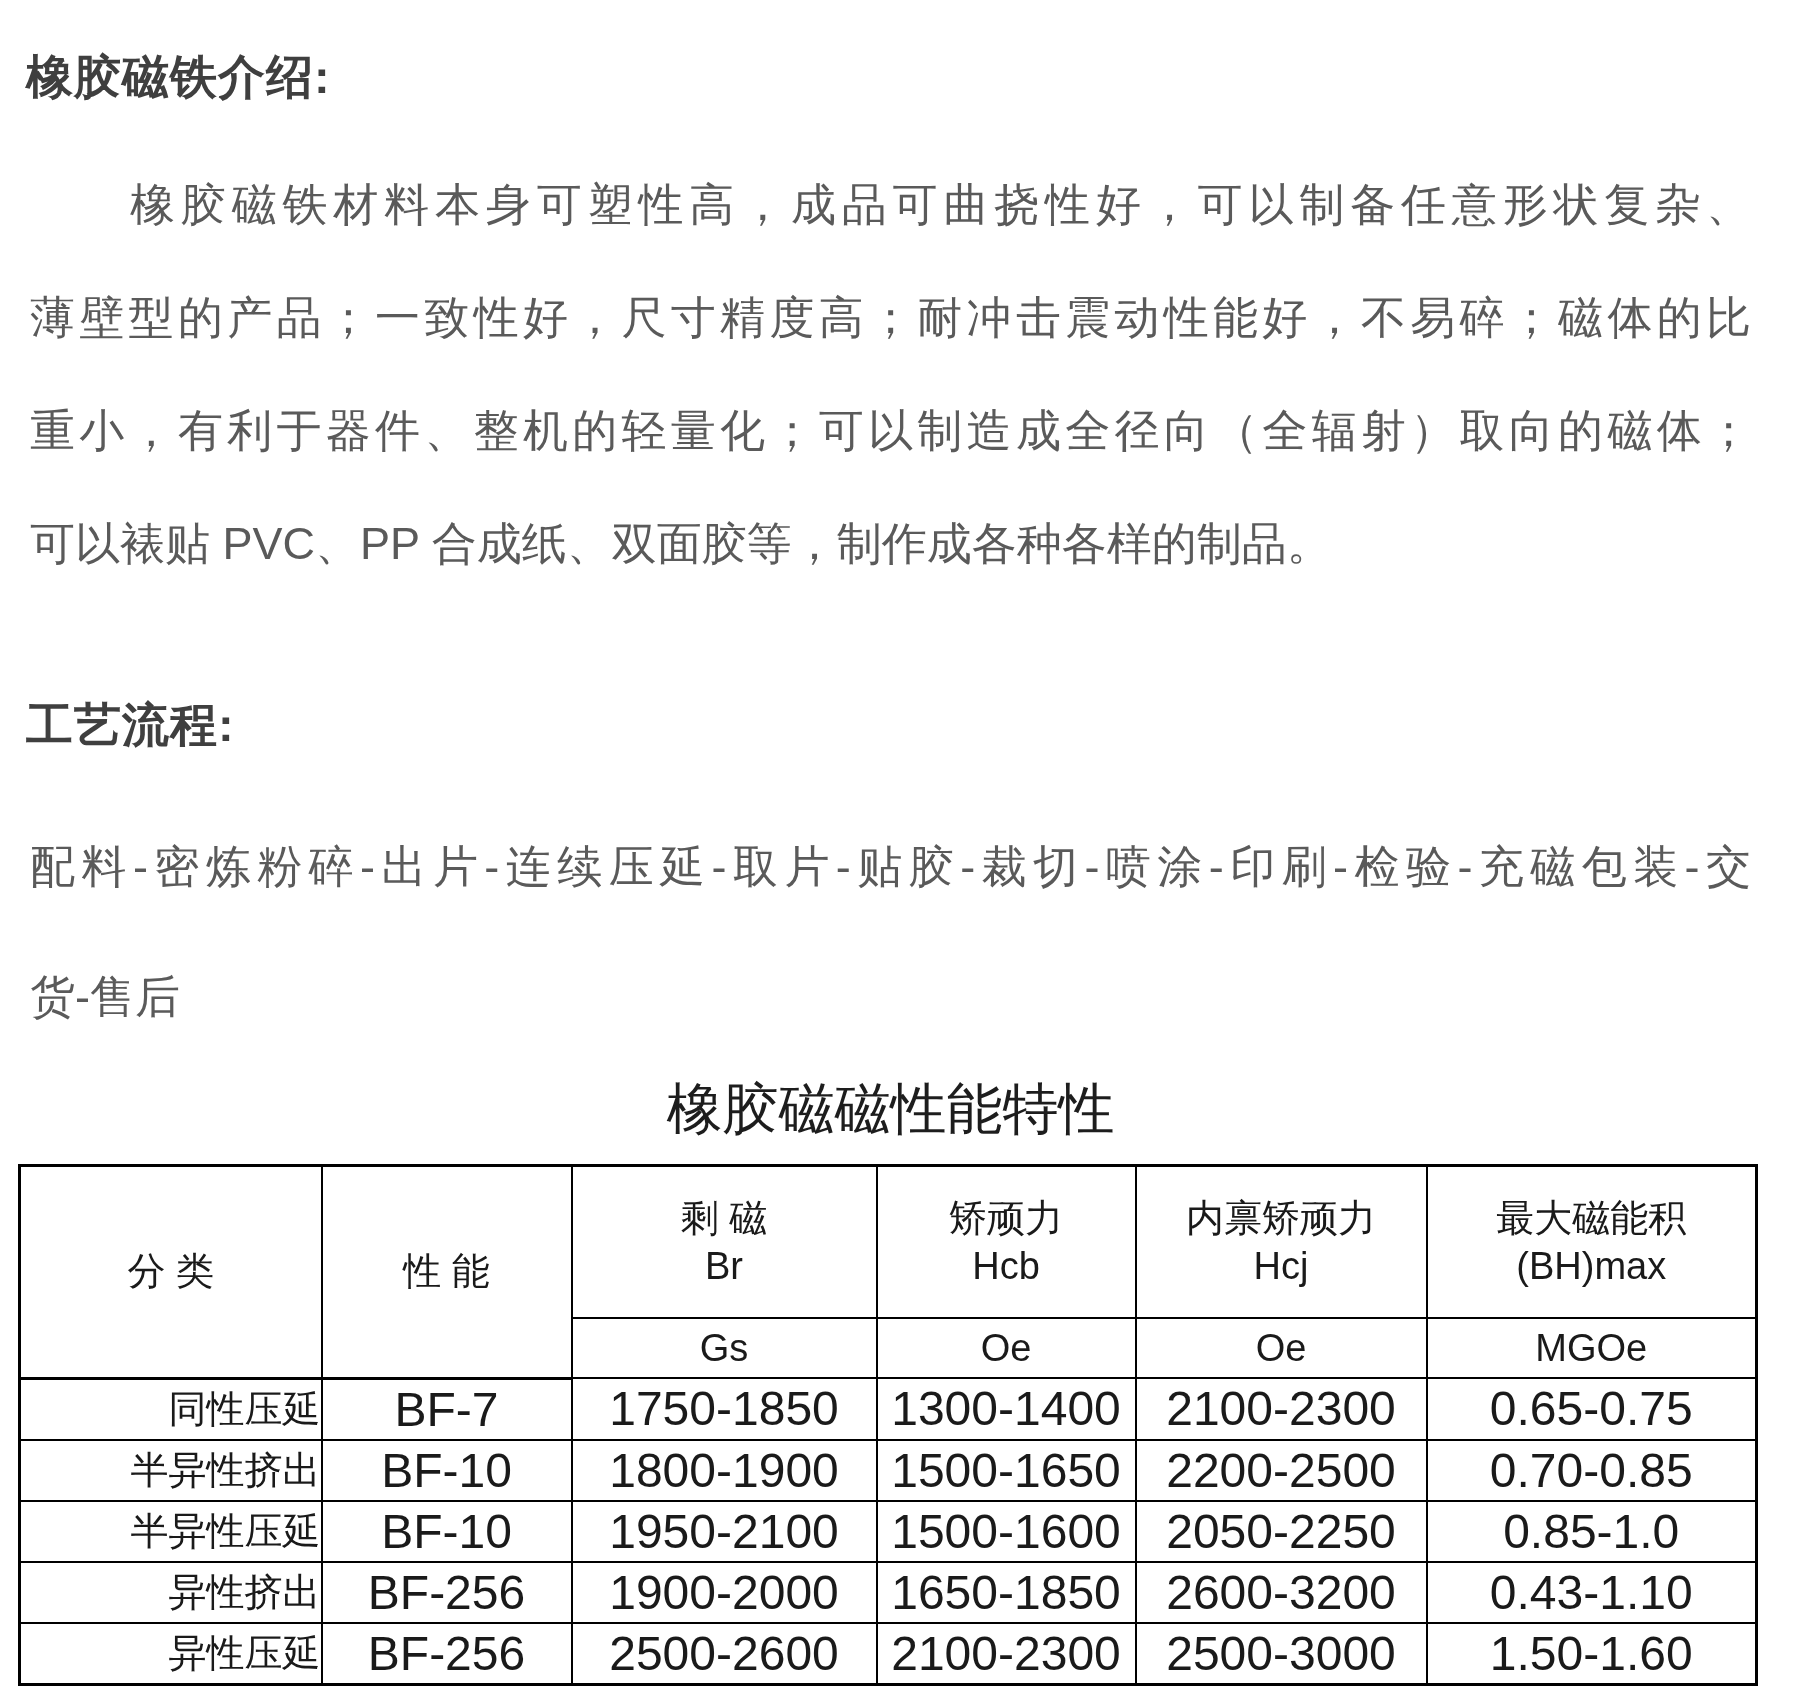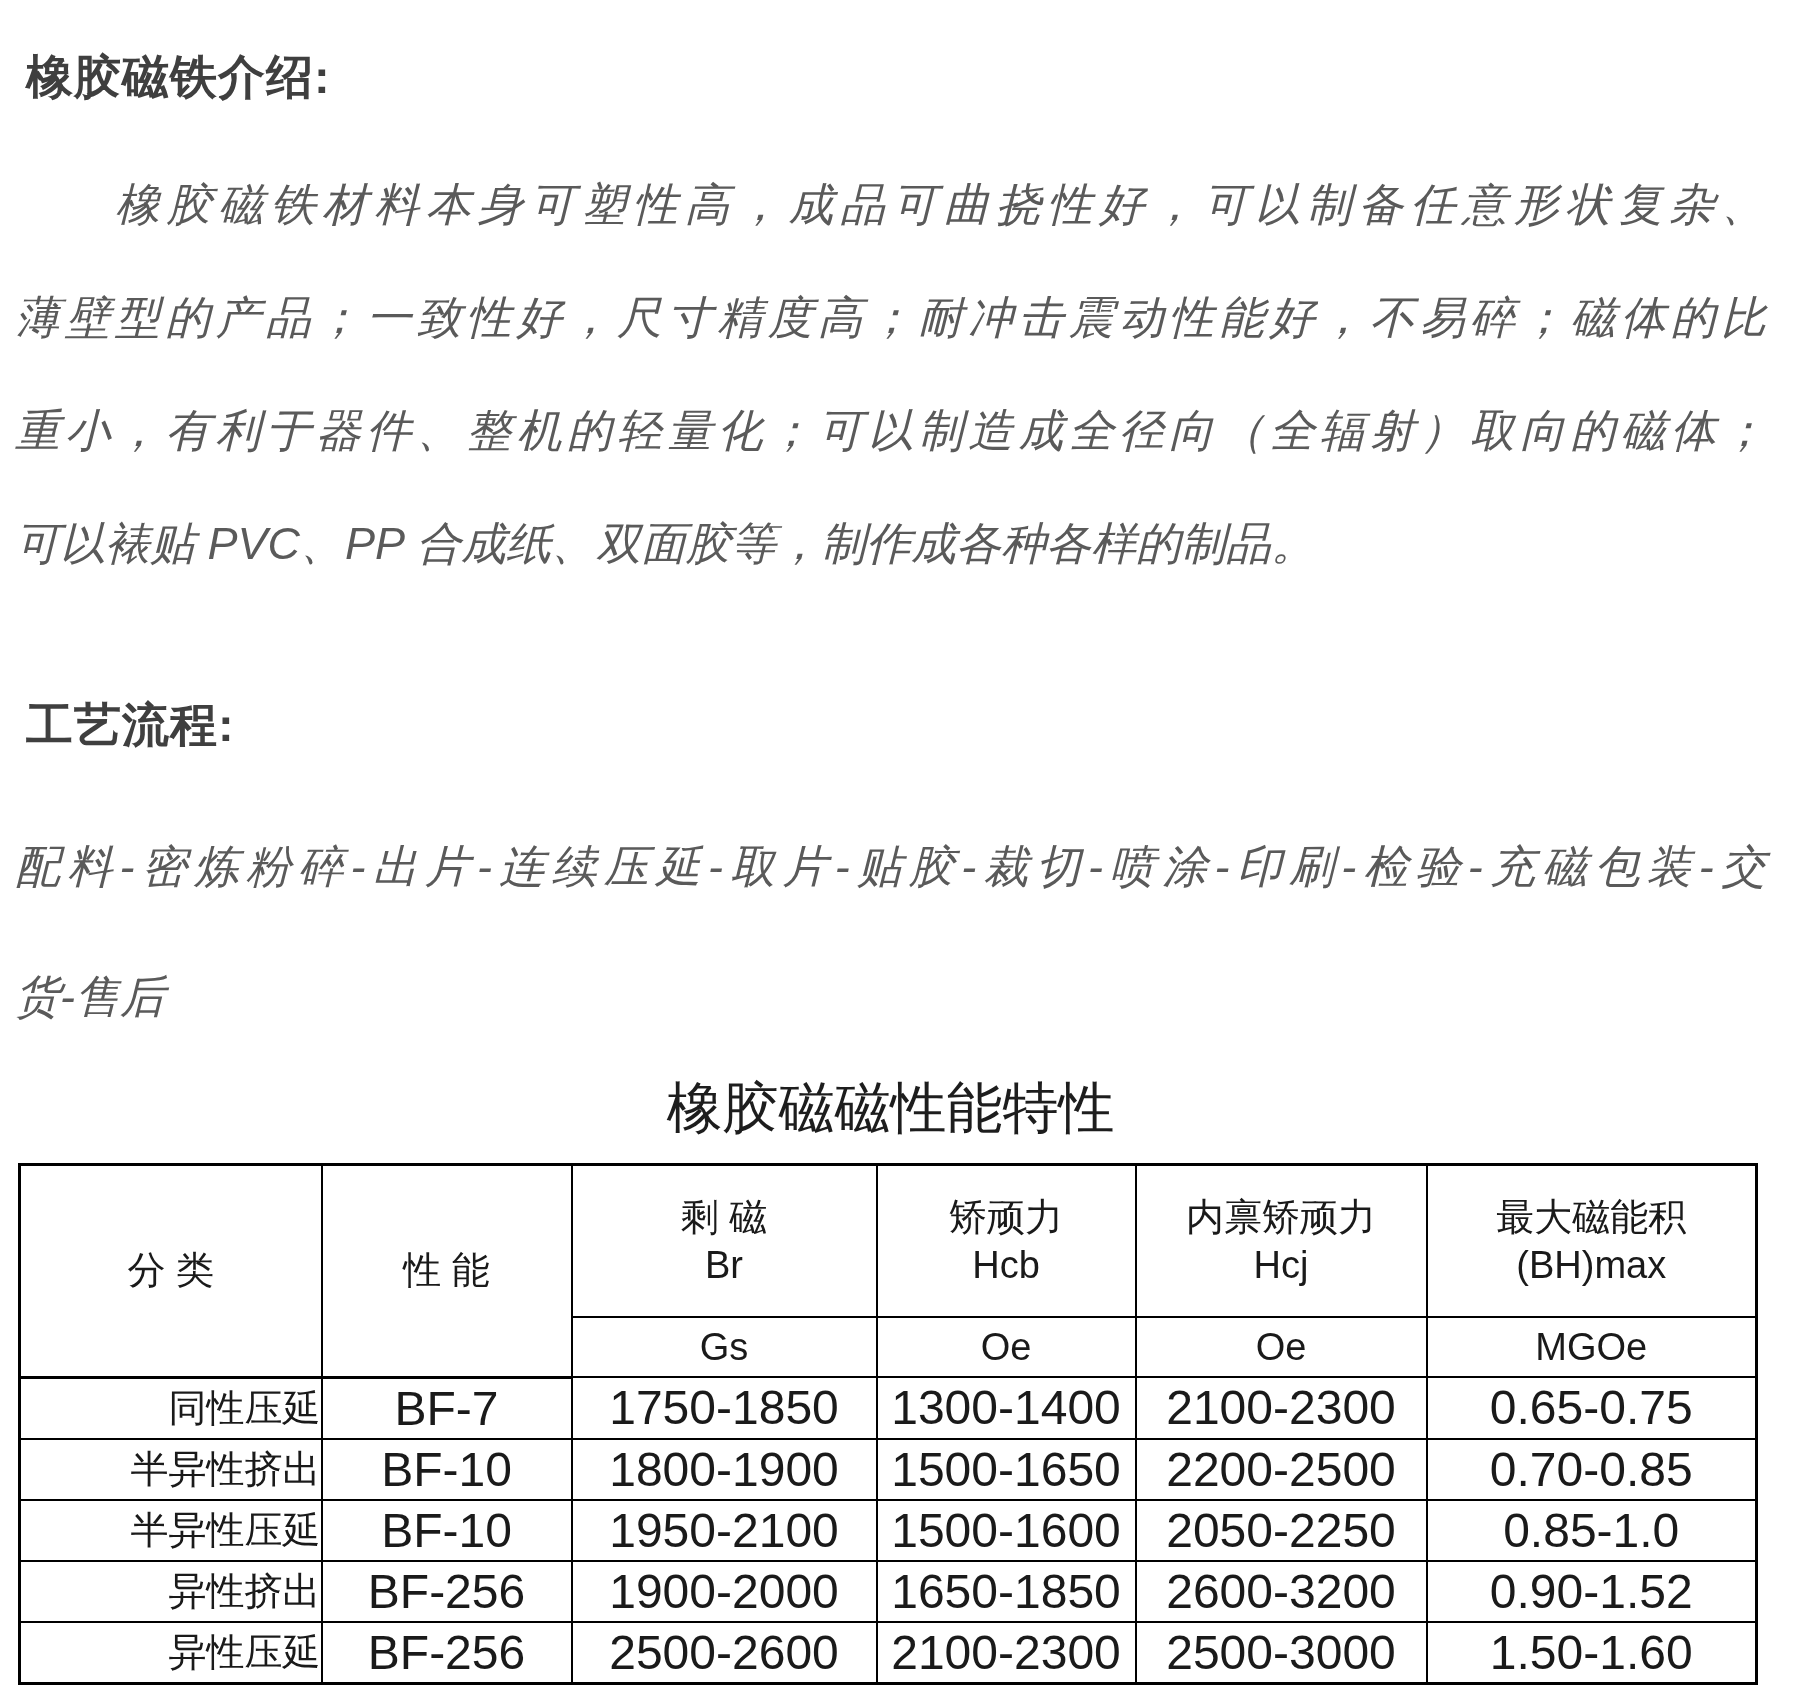--- a/index.html
+++ b/index.html
@@ -13,21 +13,21 @@
 
   
   .doc-heading {
     margin: 12px; padding-top: 36px;
     font-size: 47px; line-height: 58px; font-weight: bold;
     color: #3f3f3f; letter-spacing: 1px;
   }
   .doc-heading.second { padding-top: 0; margin-top: 96px; }
 
   
-  .para { margin: 1px; font-style: italic; }
+  .para { margin: 16px; }
   .para.intro { margin-top: 42px; }
   .para.process { margin-top: 48px; }
   .pline {
     font-size: 45px; line-height: 113px; color: #5a5a5a;
     white-space: nowrap;
   }
   .para.process .pline { line-height: 130px; white-space: normal; }
   .pline.jl { white-space: normal; text-align: justify; text-align-last: justify; }
   .pline.indent { text-indent: 100px; }
 
@@ -153,21 +153,21 @@
           <td>1500-1600</td>
           <td>2050-2250</td>
           <td>0.85-1.0</td>
         </tr>
         <tr class="brow">
           <td class="cat">异性挤出</td>
           <td>BF-256</td>
           <td>1900-2000</td>
           <td>1650-1850</td>
           <td>2600-3200</td>
-          <td>0.90-1.52</td>
+          <td>0.43-1.10</td>
         </tr>
         <tr class="brow">
           <td class="cat">异性压延</td>
           <td>BF-256</td>
           <td>2500-2600</td>
           <td>2100-2300</td>
           <td>2500-3000</td>
           <td>1.50-1.60</td>
         </tr>
       </tbody>

